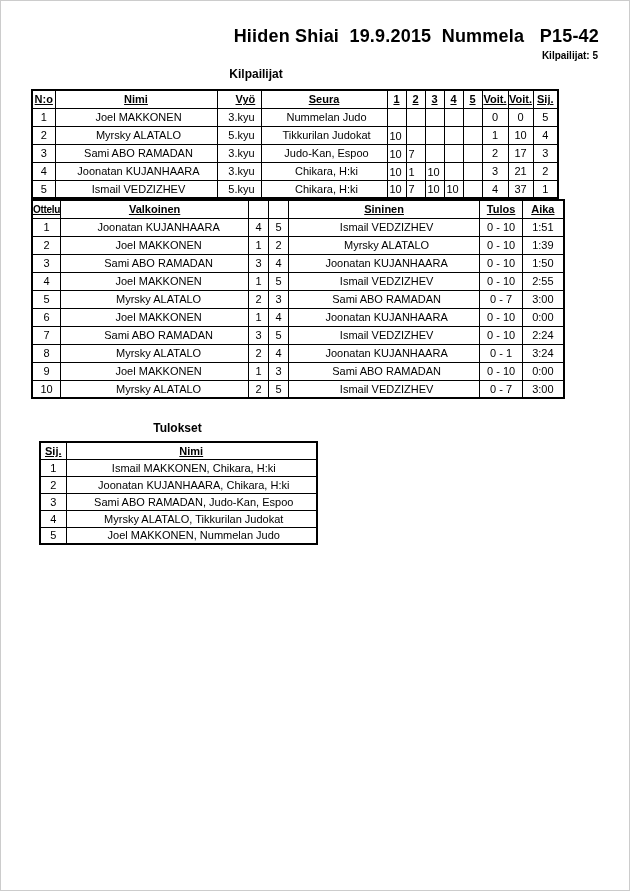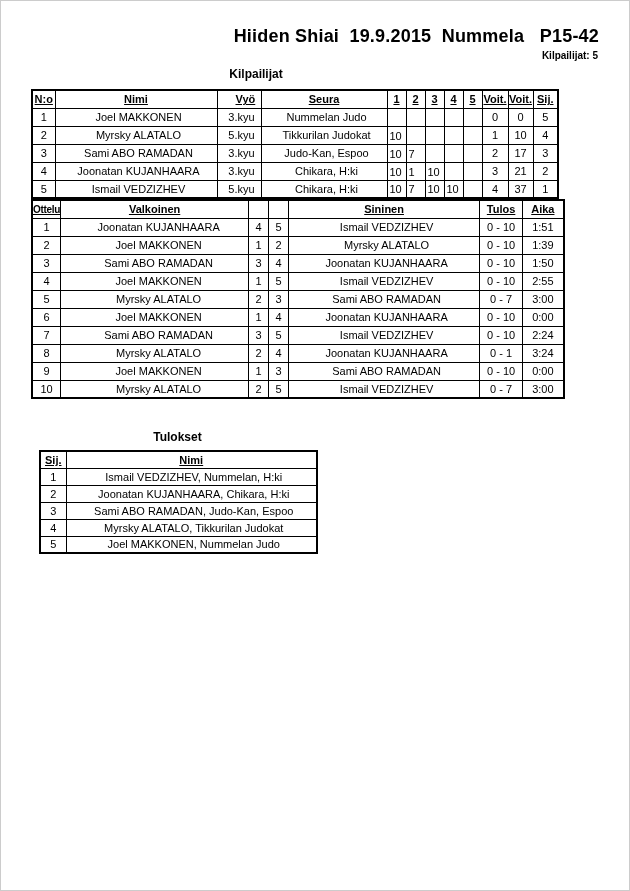--- a/index.html
+++ b/index.html
@@ -30,21 +30,21 @@
     font-size: 10px;
     font-weight: bold;
   }
   .heading {
     font-weight: bold;
     font-size: 12px;
     text-align: center;
   }
   .h-kilpailijat { width: 450px; margin: 20px 0 8px 0; }
   .h-ottelut     { width: 450px; margin: 14px 0 7px 0; }
-  .h-tulokset    { width: 277px; margin: 31px 0 6px 8px; }
+  .h-tulokset    { width: 277px; margin: 22px 0 6px 8px; }
 
   table {
     border-collapse: collapse;
     table-layout: fixed;
     border: 2px solid #000;
   }
   th, td {
     border: 1px solid #000;
     font-size: 11px;
     padding: 0;
@@ -302,21 +302,21 @@
     </colgroup>
     <thead>
       <tr>
         <th>Sij.</th>
         <th>Nimi</th>
       </tr>
     </thead>
     <tbody>
     <tr>
           <td class="ac">1</td>
-          <td class="al">Ismail VEDZIZHEV, Nummelan, H:ki</td>
+          <td class="al">Ismail MAKKONEN, Chikara, H:ki</td>
         </tr>
         <tr>
           <td class="ac">2</td>
           <td class="al">Joonatan KUJANHAARA, Chikara, H:ki</td>
         </tr>
         <tr>
           <td class="ac">3</td>
           <td class="al">Sami ABO RAMADAN, Judo-Kan, Espoo</td>
         </tr>
         <tr>

